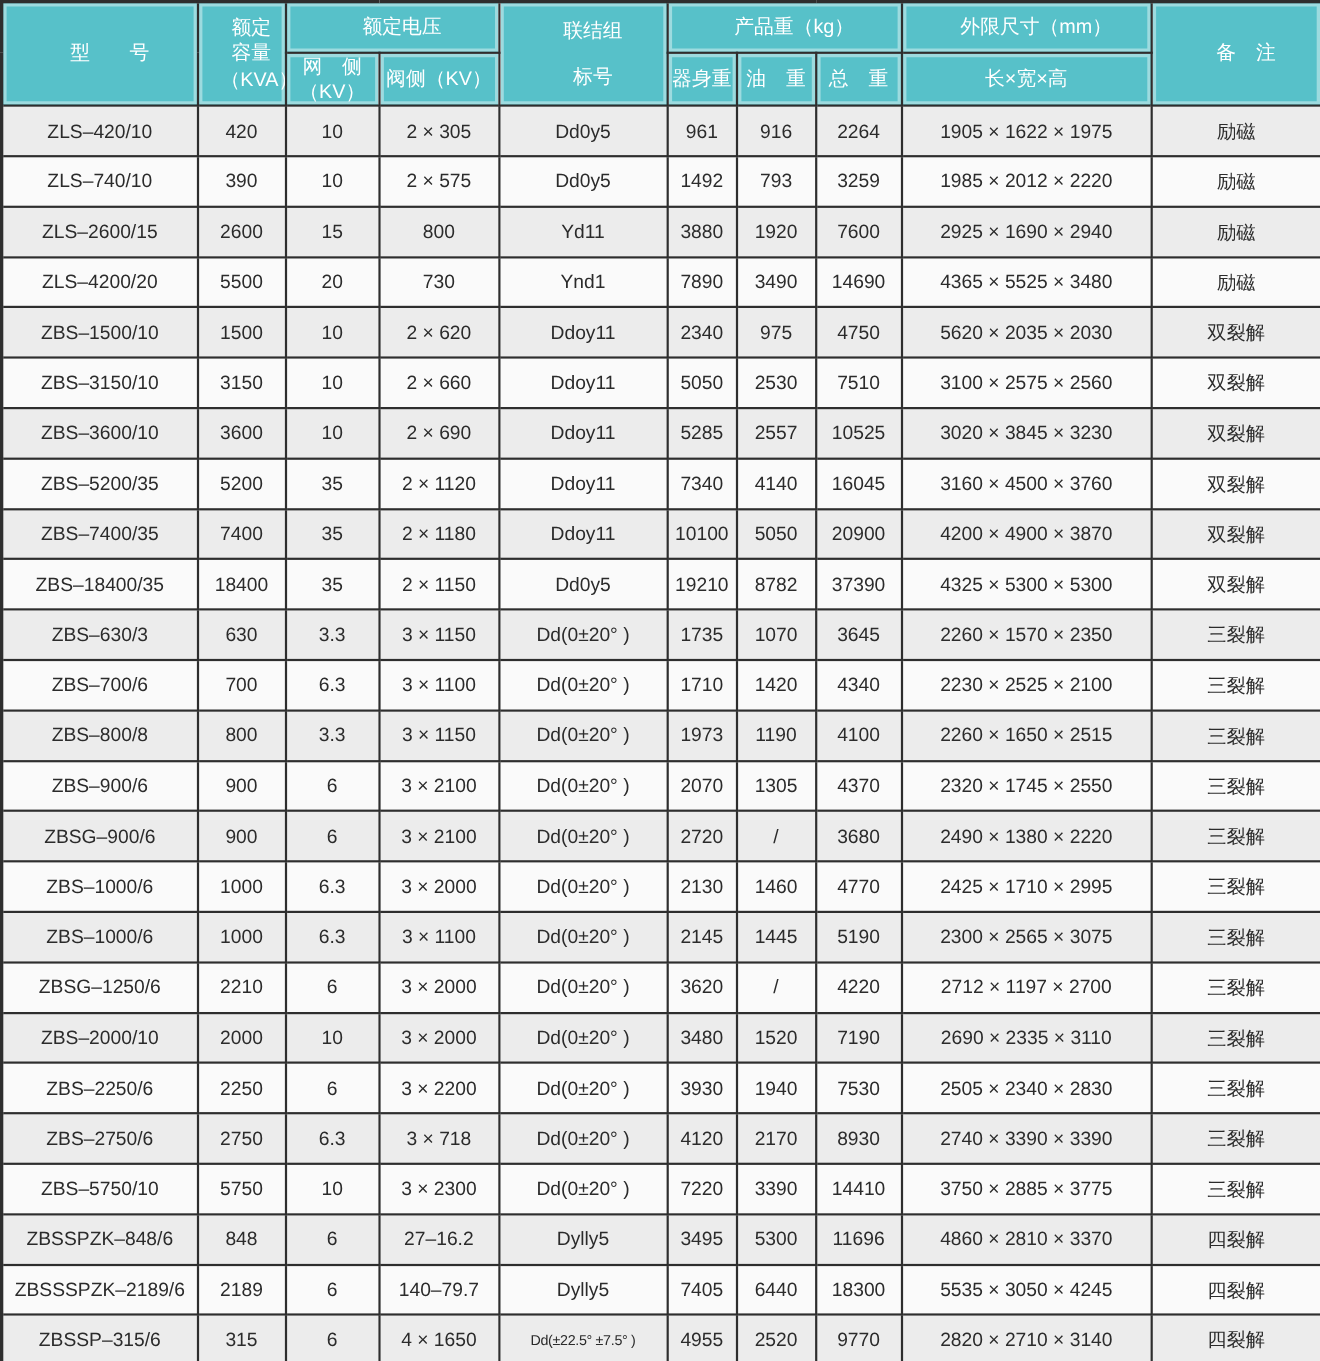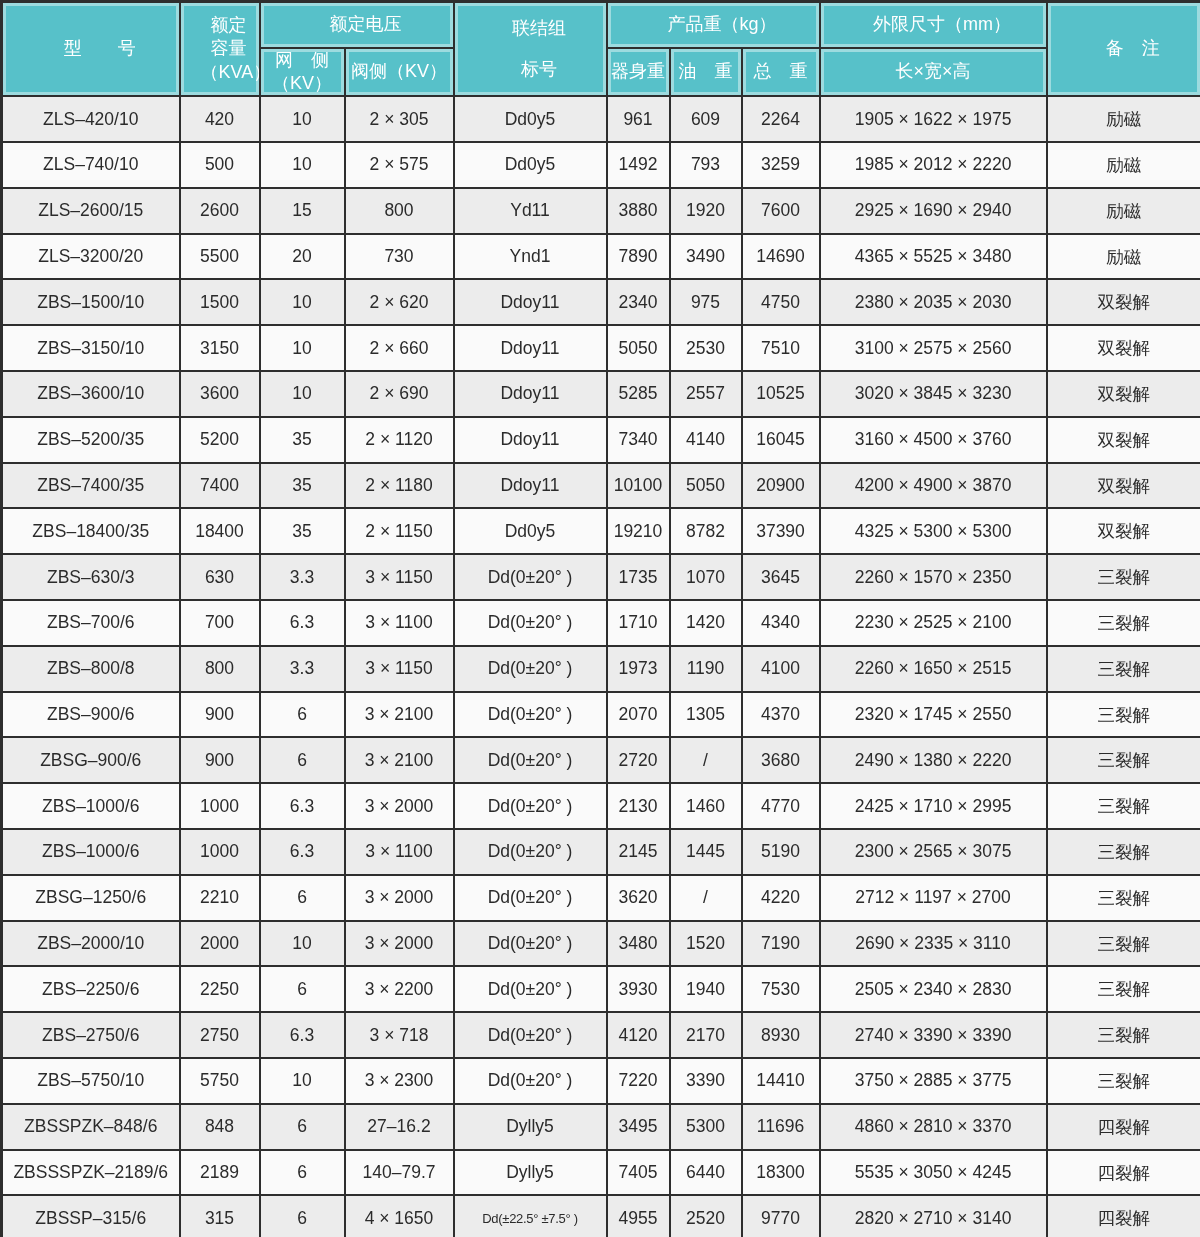--- a/index.html
+++ b/index.html
@@ -87,28 +87,28 @@
       </tr>
     </thead>
     <tbody>
         <tr class="striped">
     <td>ZLS–420/10</td>
     <td>420</td>
     <td>10</td>
     <td>2 × 305</td>
     <td>Dd0y5</td>
     <td>961</td>
-    <td>609</td>
+    <td>916</td>
     <td>2264</td>
     <td>1905 × 1622 × 1975</td>
     <td>励磁</td>
   </tr>
         <tr class="plain">
     <td>ZLS–740/10</td>
-    <td>500</td>
+    <td>390</td>
     <td>10</td>
     <td>2 × 575</td>
     <td>Dd0y5</td>
     <td>1492</td>
     <td>793</td>
     <td>3259</td>
     <td>1985 × 2012 × 2220</td>
     <td>励磁</td>
   </tr>
         <tr class="striped">
@@ -117,41 +117,41 @@
     <td>15</td>
     <td>800</td>
     <td>Yd11</td>
     <td>3880</td>
     <td>1920</td>
     <td>7600</td>
     <td>2925 × 1690 × 2940</td>
     <td>励磁</td>
   </tr>
         <tr class="plain">
-    <td>ZLS–3200/20</td>
+    <td>ZLS–4200/20</td>
     <td>5500</td>
     <td>20</td>
     <td>730</td>
     <td>Ynd1</td>
     <td>7890</td>
     <td>3490</td>
     <td>14690</td>
     <td>4365 × 5525 × 3480</td>
     <td>励磁</td>
   </tr>
         <tr class="striped">
     <td>ZBS–1500/10</td>
     <td>1500</td>
     <td>10</td>
     <td>2 × 620</td>
     <td>Ddoy11</td>
     <td>2340</td>
     <td>975</td>
     <td>4750</td>
-    <td>2380 × 2035 × 2030</td>
+    <td>5620 × 2035 × 2030</td>
     <td>双裂解</td>
   </tr>
         <tr class="plain">
     <td>ZBS–3150/10</td>
     <td>3150</td>
     <td>10</td>
     <td>2 × 660</td>
     <td>Ddoy11</td>
     <td>5050</td>
     <td>2530</td>

